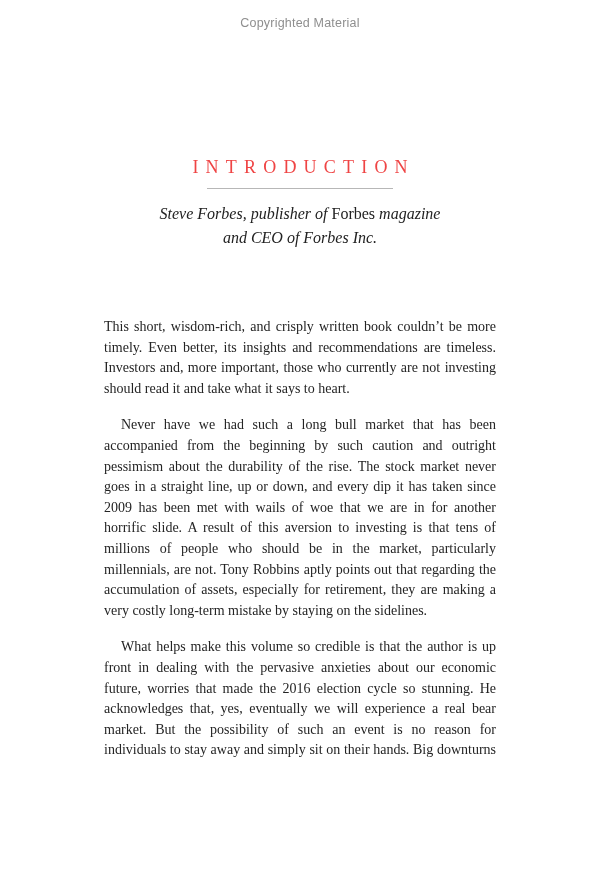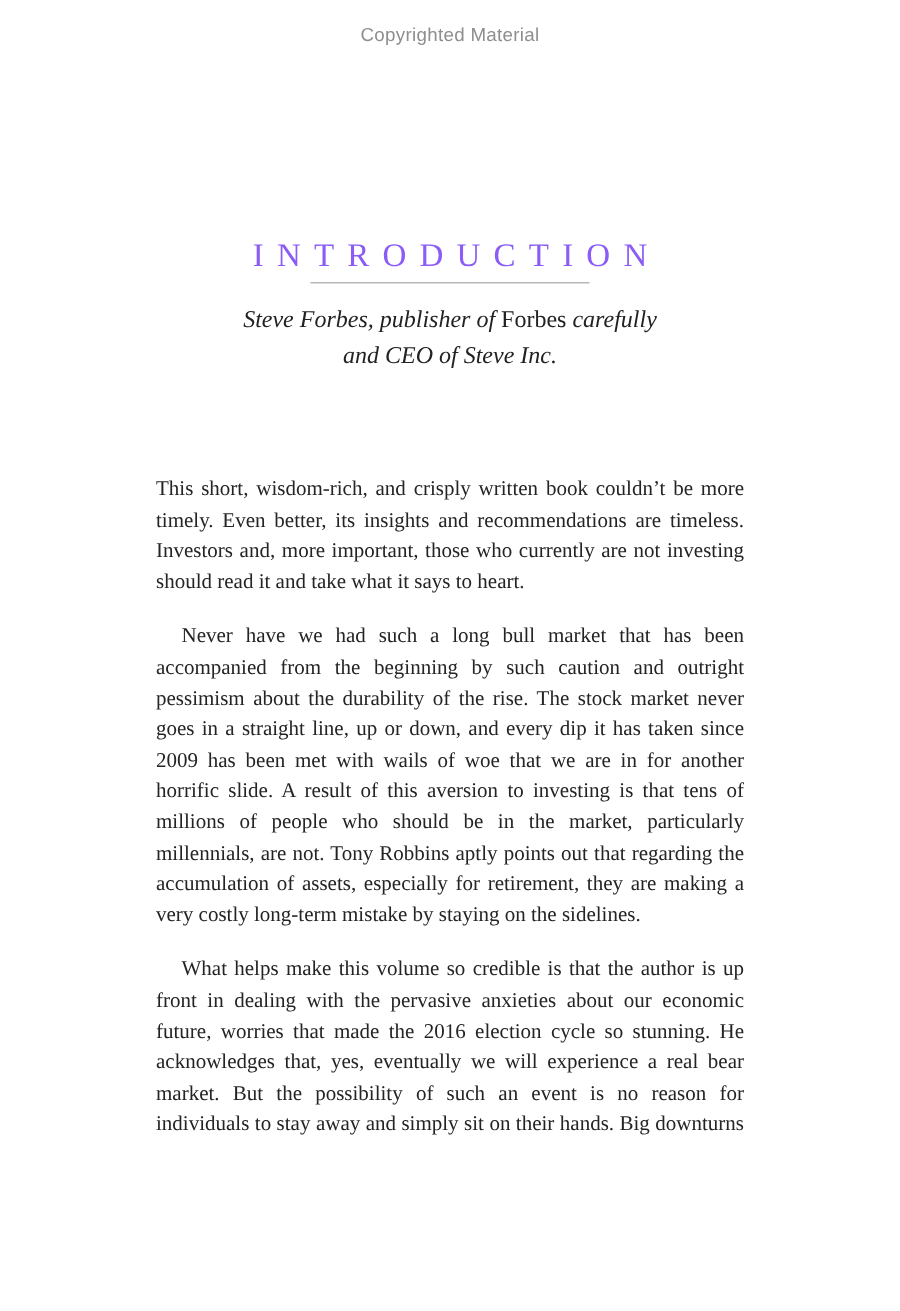--- a/index.html
+++ b/index.html
@@ -25,24 +25,24 @@
   .notice.bottom { top: 839px; }
   .title {
     position: absolute;
     top: 157px;
     left: 0;
     width: 100%;
     margin: 0;
     text-align: center;
     font-family: "Liberation Serif", "DejaVu Serif", serif;
     font-weight: normal;
-    font-size: 22px;
+    font-size: 18px;
     letter-spacing: 0.4em;
     text-indent: 0.4em; 
-    color: #8b5cf6;
+    color: #ef4444;
   }
   .rule {
     position: absolute;
     top: 188px;
     left: 50%;
     width: 186px;
     height: 1px;
     transform: translateX(-50%);
     background: #b7b7b7;
   }
@@ -75,22 +75,22 @@
 <body>
 
 <div class="page">
   <div class="notice top">Copyrighted Material</div>
 
   <h1 class="title">INTRODUCTION</h1>
 
   <div class="rule"></div>
 
   <div class="byline">
-      <div><i>Steve Forbes, publisher of </i>Forbes<i> carefully</i></div>
-      <div><i>and CEO of Steve Inc.</i></div>
+      <div><i>Steve Forbes, publisher of </i>Forbes<i> magazine</i></div>
+      <div><i>and CEO of Forbes Inc.</i></div>
     </div>
 
   <div class="body-text">
       <p class="para">This short, wisdom-rich, and crisply written book couldn’t be more timely. Even better, its insights and recommendations are timeless. Investors and, more important, those who currently are not investing should read it and take what it says to heart.</p>
       <p class="para indent">Never have we had such a long bull market that has been accompanied from the beginning by such caution and outright pessimism about the durability of the rise. The stock market never goes in a straight line, up or down, and every dip it has taken since 2009 has been met with wails of woe that we are in for another horrific slide. A result of this aversion to investing is that tens of millions of people who should be in the market, particularly millennials, are not. Tony Robbins aptly points out that regarding the accumulation of assets, especially for retirement, they are making a very costly long-term mistake by staying on the sidelines.</p>
       <p class="para indent">What helps make this volume so credible is that the author is up front in dealing with the pervasive anxieties about our economic future, worries that made the 2016 election cycle so stunning. He acknowledges that, yes, eventually we will experience a real bear market. But the possibility of such an event is no reason for individuals to stay away and simply sit on their hands. Big downturns in the market happen periodically, but the long-term trend of stocks has <i>always</i> been upward. By taking to heart the truth that emotions are enemy number one when it comes to investing, individuals can devise strategies that will enable them to outperform the market <i>and</i> most professional managers.</p>
     </div>
 
   <div class="notice bottom">Copyrighted Material</div>
 </div>

